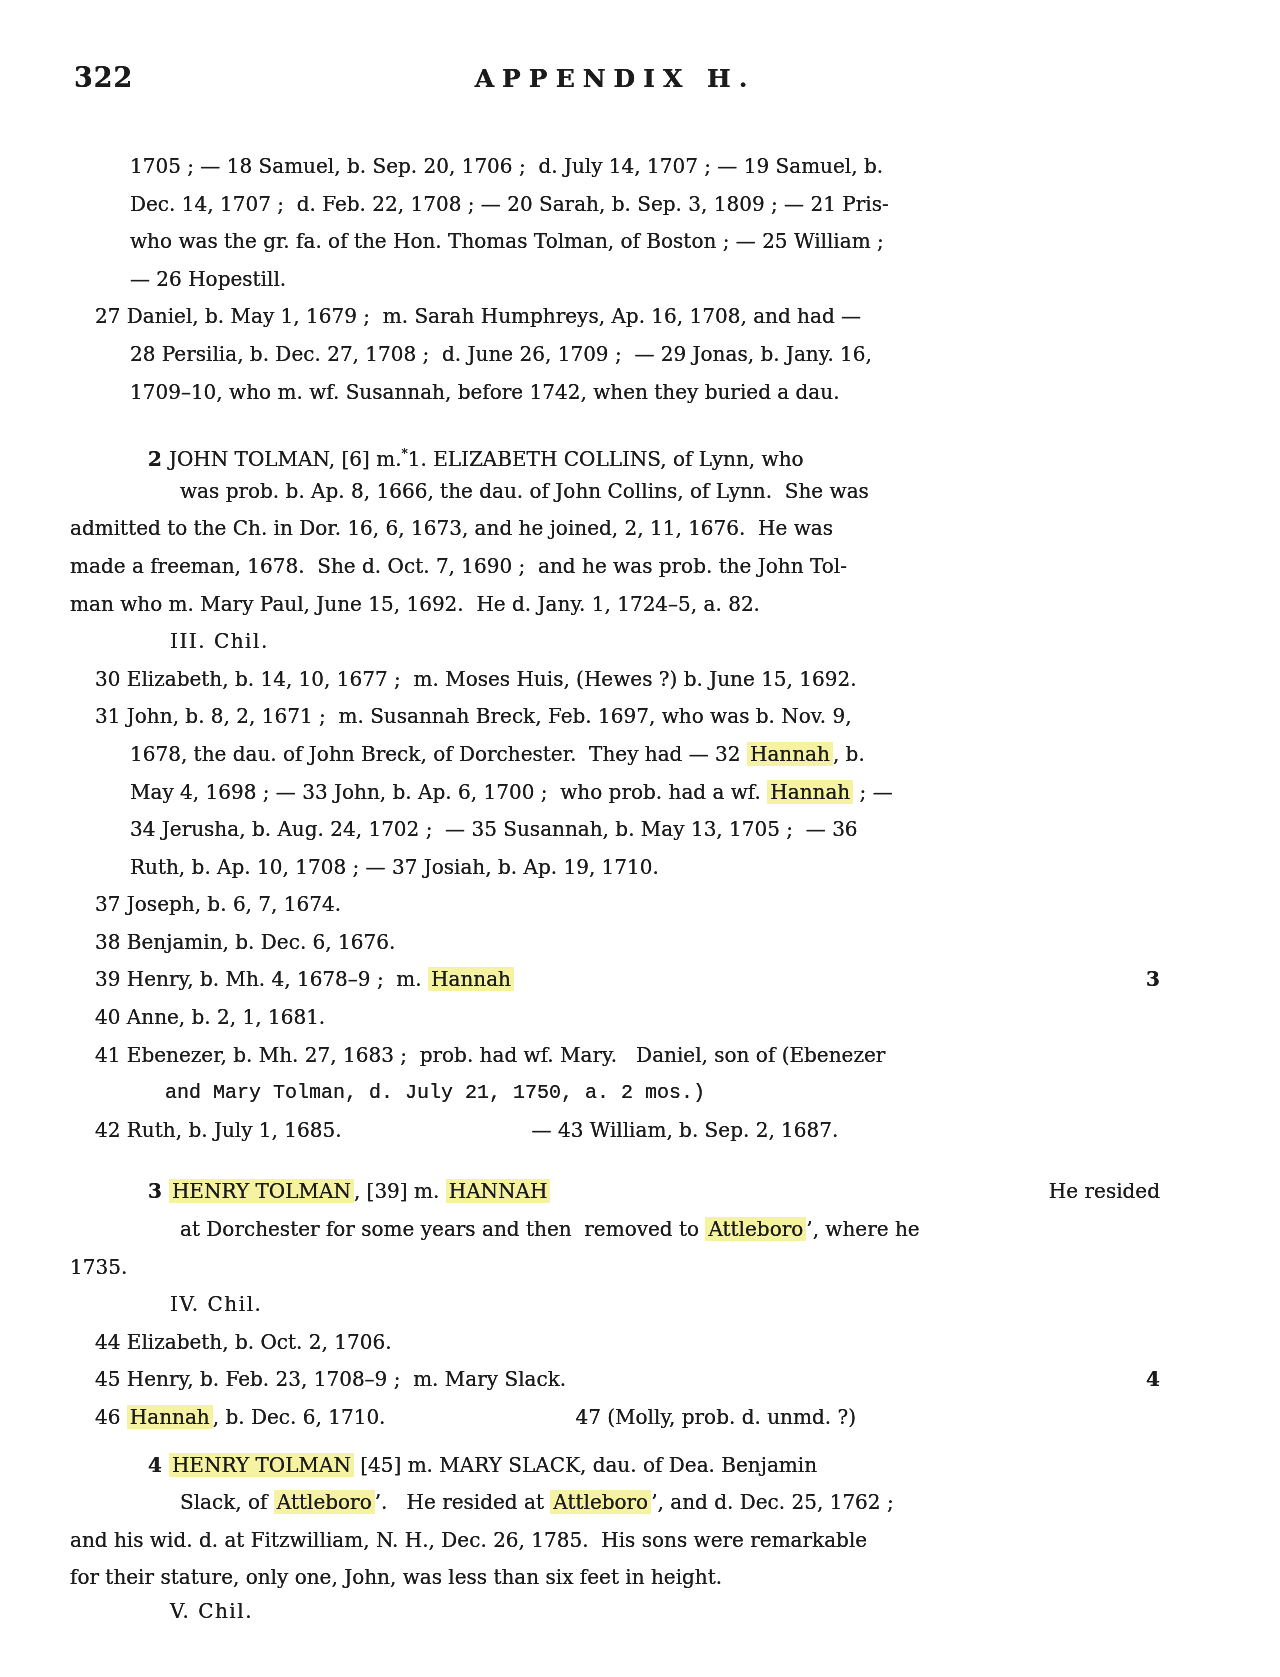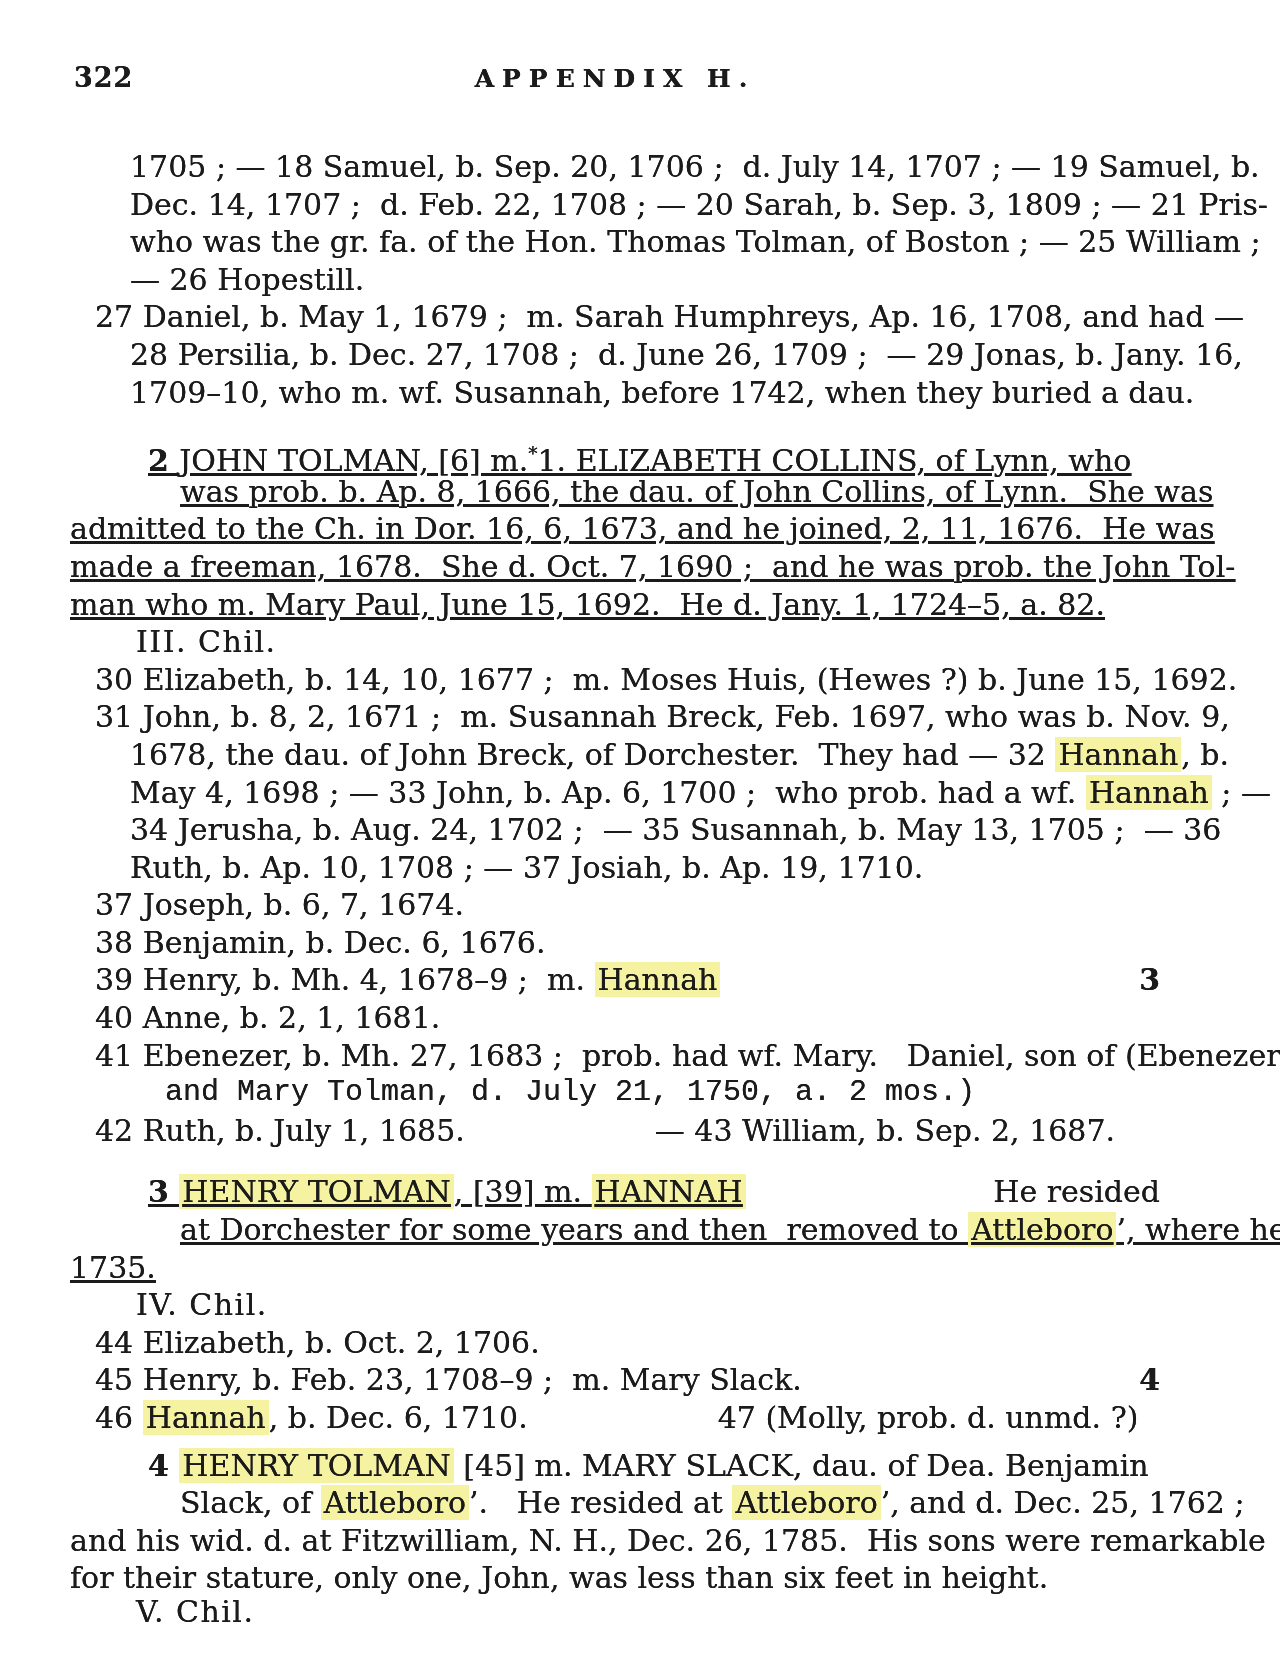--- a/index.html
+++ b/index.html
@@ -13,28 +13,28 @@
     background:var(--paper);
     color:var(--ink);
     font-family:"DejaVu Serif","Liberation Serif",serif;
     text-shadow:0 0 0.5px currentColor;
   }
   .page{width:1280px;height:1659px;position:relative;overflow:hidden;}
   .pg-head{position:relative;padding-top:64px;height:98px;}
   .pg-num{position:absolute;left:74px;top:62px;font-size:27px;font-weight:bold;letter-spacing:1px;}
   .run-head{text-align:center;font-size:25px;font-weight:bold;letter-spacing:8px;padding-left:70px;padding-right:120px;}
   .text-col{padding-left:70px;padding-right:120px;margin-top:50px;}
-  .ln{position:relative;height:37.6px;line-height:37.6px;white-space:pre;font-size:30px;}
+  .ln{position:relative;height:37.6px;line-height:37.6px;white-space:pre;font-size:20px;}
   .in1{margin-left:25px;}
   .in2{margin-left:60px;}
   .insec{margin-left:78px;}
   .insub{margin-left:110px;}
   .incont2{margin-left:95px;font-family:Liberation Mono, monospace;}
-  .chil{margin-left:66px;letter-spacing:1.5px;}
-  .gap-sec{margin-top:24px;text-decoration:underline;}
+  .chil{margin-left:100px;letter-spacing:1.5px;}
+  .gap-sec{margin-top:24px;}
   .gap-md{margin-top:10px;}
   .clipped{margin-top:-4px;}
   .ln .hl{background:var(--hl);padding:0 3px;margin-top:40px;}
   .ln .b{font-weight:bold;}
   .ln .sup{font-size:0.62em;vertical-align:super;letter-spacing:0;}
   .ln .right{position:absolute;right:0;top:0;}
   .ln .gap{margin-left:190px;}
 </style>
 </head>
 <body>

